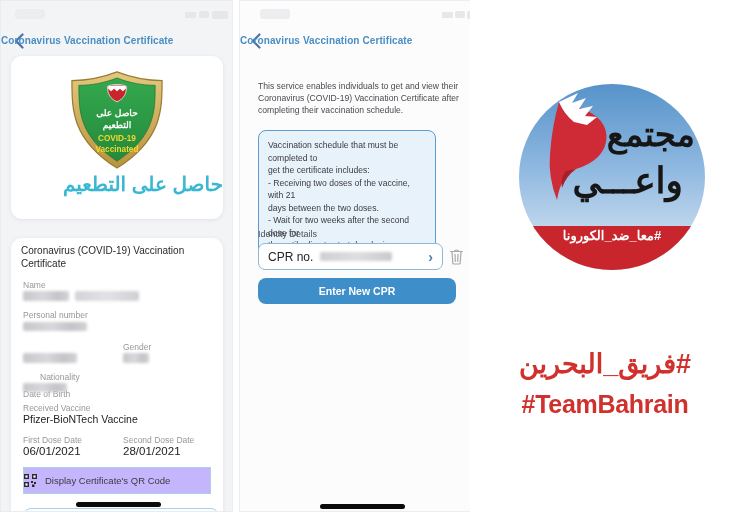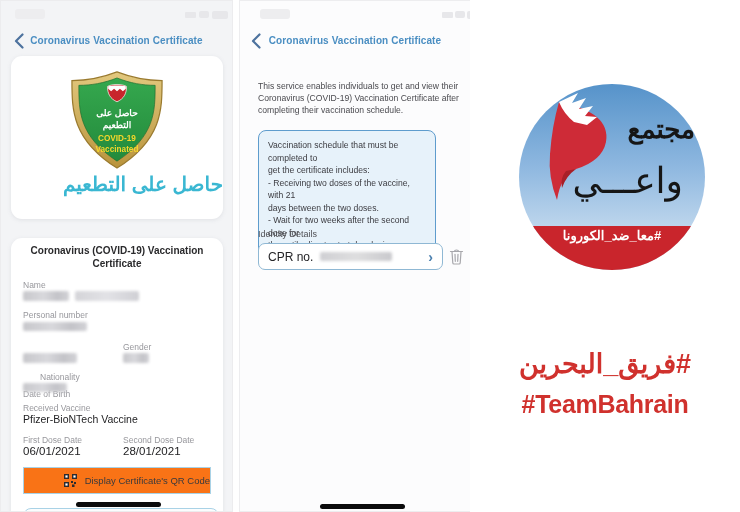--- a/index.html
+++ b/index.html
@@ -10,48 +10,48 @@
   .phone { position:absolute; top:0; height:512px; overflow:hidden; }
   .phone.left  { left:0;   width:233px; background:#f3f4f6; border:1px solid #ececee; }
   .phone.middle{ left:239px; width:232px; background:#fcfcfd; border:1px solid #ededef; }
 
   
   .sb-time { position:absolute; width:30px; height:10px; border-radius:3px; background:#ededef; }
   .sb-ico  { position:absolute; background:#e7e7ea; }
 
   
   .nav-back { position:absolute; top:32px; width:10px; height:16px; cursor:pointer; }
-  .nav-title{ position:absolute; top:34px; left:0; right:0; text-align:center;
+  .nav-title{ position:absolute; top:34px; left:0; right:0; 
               font-size:10px; font-weight:bold; color:#4a8ec2; letter-spacing:.1px; }
 
   .card { position:absolute; left:10px; width:212px; background:#fff; border-radius:11px;
           box-shadow:0 1px 4px rgba(110,120,135,.14); }
 
   
   .badge-card { top:55px; height:163px; }
   .badge-card svg.shield { position:absolute; left:50%; transform:translateX(-50%); top:14px; }
   .cap-ar { position:absolute; top:116px; left:0; right:0; text-align:right;
             font-size:20px; font-weight:bold; color:#3ab7d2; }
   .cap-en { position:absolute; top:141px; left:0; right:0; text-align:center;
             font-size:14.5px; font-weight:bold; color:#3ab7d2; }
 
   
   .cert-card { top:237px; height:290px; }
-  .cert-title { position:absolute; top:7px; left:10px; right:10px; text-align:center;
-                font-size:10px; font-weight:bold; color:#2a2a2c; line-height:1.25; white-space:pre-line; }
+  .cert-title { position:absolute; top:7px; left:10px; right:10px; 
+                font-size:10px; font-weight:normal; color:#2a2a2c; line-height:1.25; white-space:pre-line; }
   .flabel { position:absolute; font-size:8.5px; color:#97979c; }
   .fvalue { position:absolute; font-size:10.5px; color:#232325; }
   .fdate  { position:absolute; font-size:11.5px; color:#232325; }
   .redact { position:absolute; border-radius:2px; filter:blur(1.5px);
             background:linear-gradient(90deg,#c7c7cb,#d8d8dc 45%,#c3c3c8 75%,#d2d2d6); }
   .redact.lt { background:linear-gradient(90deg,#d4d4d8,#e2e2e6 50%,#cfcfd4); }
 
   .qr-btn { position:absolute; left:12px; top:229px; width:188px; height:27px;
-            background:#f97316; border:1px solid #a9d2e6; border-radius:0;
-            display:flex; align-items:center; justify-content:flex-end; gap:8px; cursor:pointer; }
+            background:#c4b5fd; border:1px solid #a9d2e6; border-radius:0;
+            display:flex; align-items:center; justify-content:flex-start; gap:8px; cursor:pointer; }
   .qr-btn span { font-size:9.5px; color:#3a3a3d; }
   .partial-btn { position:absolute; left:12px; top:270px; width:196px; height:24px;
                  background:#fbfdfe; border:1px solid #a9d2e6; border-radius:8px; cursor:pointer; }
   .home-bar { position:absolute; height:4.5px; border-radius:2.5px; background:#0b0b0c; }
 
   
   .about-h { position:absolute; left:18px; top:57px; font-size:12.5px; font-weight:bold; color:#1c1c1e; }
   .about-p { position:absolute; left:18px; top:79px; width:202px; font-size:8.6px; line-height:1.42;
              color:#4a4a4f; white-space:pre-line; }
   .info-box { position:absolute; left:18px; top:121px; width:178px;
@@ -68,22 +68,22 @@
   .trash { position:absolute; left:209px; top:247px; cursor:pointer; }
   .cpr-btn { position:absolute; left:18px; top:277px; width:198px; height:26px; background:#3e8ec9;
              border:none; border-radius:8px; color:#fff; font-size:10.5px; font-weight:bold;
              font-family:"Liberation Sans",sans-serif; cursor:pointer; }
 
   
   .right-panel { position:absolute; left:470px; top:0; width:270px; height:512px; background:#fff; }
   .logo { position:absolute; left:49px; top:84px; width:186px; height:186px; border-radius:50%;
           overflow:hidden; background:linear-gradient(180deg,#5693ca 0%,#8fb8e0 45%,#bcd5ec 76%); }
   .logo-band { position:absolute; left:0; right:0; bottom:0; height:23.5%; background:#c9252c; }
-  .logo-ar1 { position:absolute; top:30px; right:10px; font-size:26px; font-weight:bold; color:#161616; }
-  .logo-ar2 { position:absolute; top:76px; right:22px; font-size:36px; font-weight:normal; color:#161616; }
+  .logo-ar1 { position:absolute; top:30px; right:10px; font-size:34px; font-weight:bold; color:#161616; }
+  .logo-ar2 { position:absolute; top:76px; right:22px; font-size:36px; font-weight:bold; color:#161616; }
   .logo-tag { position:absolute; top:144px; left:0; right:0; text-align:center;
               font-size:13px; font-weight:bold; color:#fff; }
   .logo-covid { position:absolute; top:162px; left:0; right:0; 
               font-size:12.5px; font-weight:bold; color:#fff;margin-top:38px; }
   .logo-flag { position:absolute; left:0; top:0; }
   .tag-ar { position:absolute; top:348px; left:0; right:0; text-align:center;
             font-size:27px; font-weight:bold; color:#d0312d; }
   .tag-en { position:absolute; top:390px; left:0; right:0; text-align:center;
             font-size:25px; font-weight:bold; color:#d0312d; letter-spacing:-.3px; }
 </style>
@@ -212,20 +212,21 @@
     <svg class="trash" width="15" height="17" viewBox="0 0 15 17">
       <g fill="none" stroke="#a7a7ac" stroke-width="1.2" stroke-linecap="round">
         <path d="M1.5,3.5 H13.5"></path>
         <path d="M5.5,3.2 C5.5,1.6 9.5,1.6 9.5,3.2"></path>
         <path d="M3,3.8 L3.8,15 C3.85,15.6 4.3,16 4.9,16 H10.1 C10.7,16 11.15,15.6 11.2,15 L12,3.8"></path>
         <path d="M6,6.3 L6.3,13.3"></path>
           <path d="M9,6.3 L8.7,13.3"></path>
       </g>
     </svg>
 
+    <button class="cpr-btn">Enter New CPR</button>
 
     <div class="home-bar" style="left:80px; top:503px; width:85px;"></div>
   </section>
 
   <section class="right-panel">
     <div class="logo">
       <svg class="logo-flag" width="186" height="186" viewBox="0 0 186 186">
         <path d="M40,18 Q92,28 87,58 Q83,77 57,85 Q42,91 38,116 Q29,93 31,70 Q33,42 40,18 Z" fill="#ce2b37"></path>
         <path d="M40,18 L59,9 L53,19 L67,14 L60,25 L74,22 L66,32 L78,33 L68,41 L55,38 Q45,30 40,18 Z" fill="#ffffff"></path>
         <path d="M57,85 Q47,92 43,104 Q41,94 47,87 Z" fill="#a81f28"></path>

